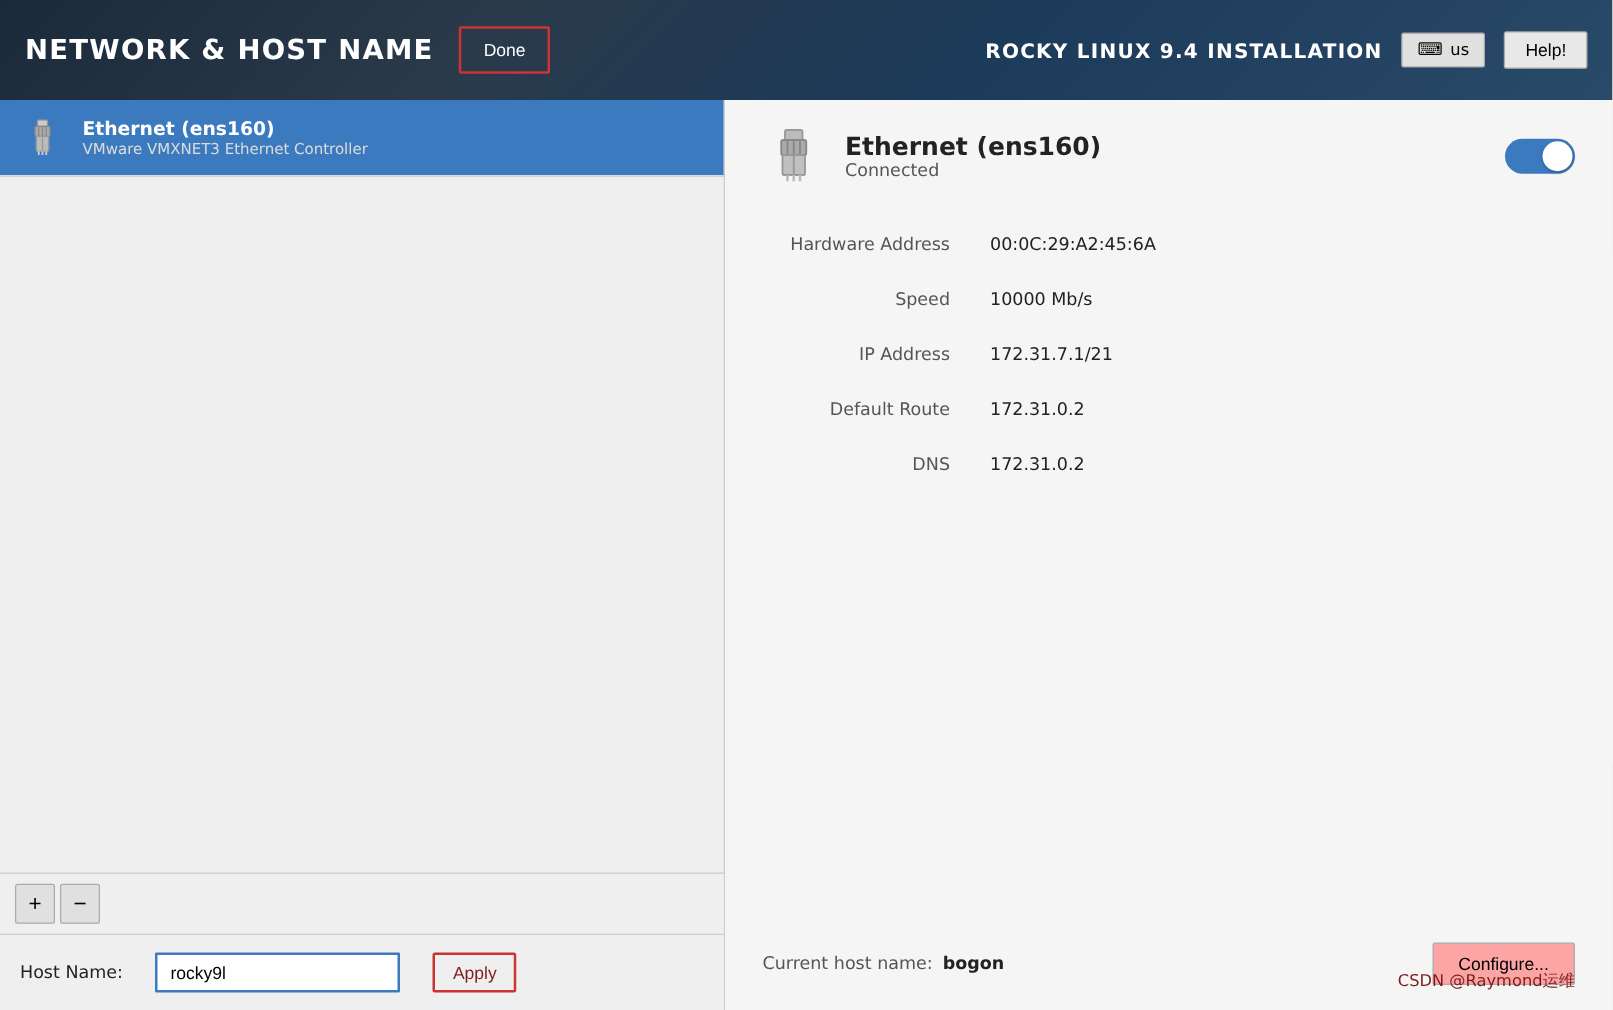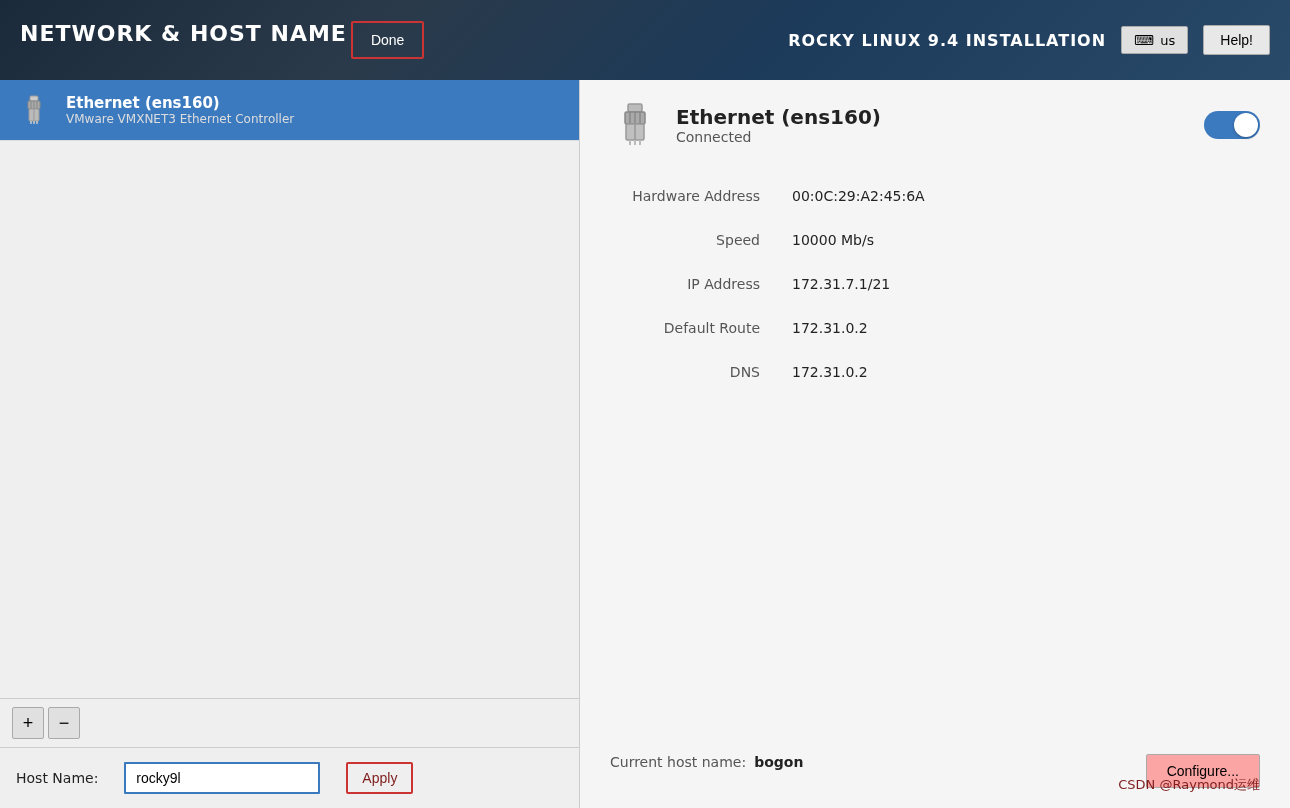--- a/index.html
+++ b/index.html
@@ -19,22 +19,22 @@
       background: linear-gradient(135deg, #1a2a3a 0%, #2a3a4a 30%, #1c3a5a 60%, #2a4a6a 100%);
       display: flex;
       align-items: center;
       justify-content: space-between;
       padding: 0 20px;
       position: relative;
     }
 
     .header-left {
       display: flex;
-      align-items: flex-start;
-      gap: 4px;
+      align-items: center;
+      gap: 20px;
     }
 
     .header-title {
       color: #ffffff;
       font-size: 22px;
       font-weight: bold;
       letter-spacing: 1px;
     }
 
     .done-button {
@@ -320,21 +320,21 @@
 
     .current-hostname-value {
       font-size: 14px;
       color: #222;
       font-weight: bold;
     }
 
     .right-bottom {
       display: flex;
       justify-content: space-between;
-      align-items: flex-start;
+      align-items: center;
       margin-top: auto;
     }
   </style>
 </head>
 <body>
 
 <div class="header">
   <div class="header-left">
     <span class="header-title">NETWORK &amp; HOST NAME</span>
     <button class="done-button">Done</button>

